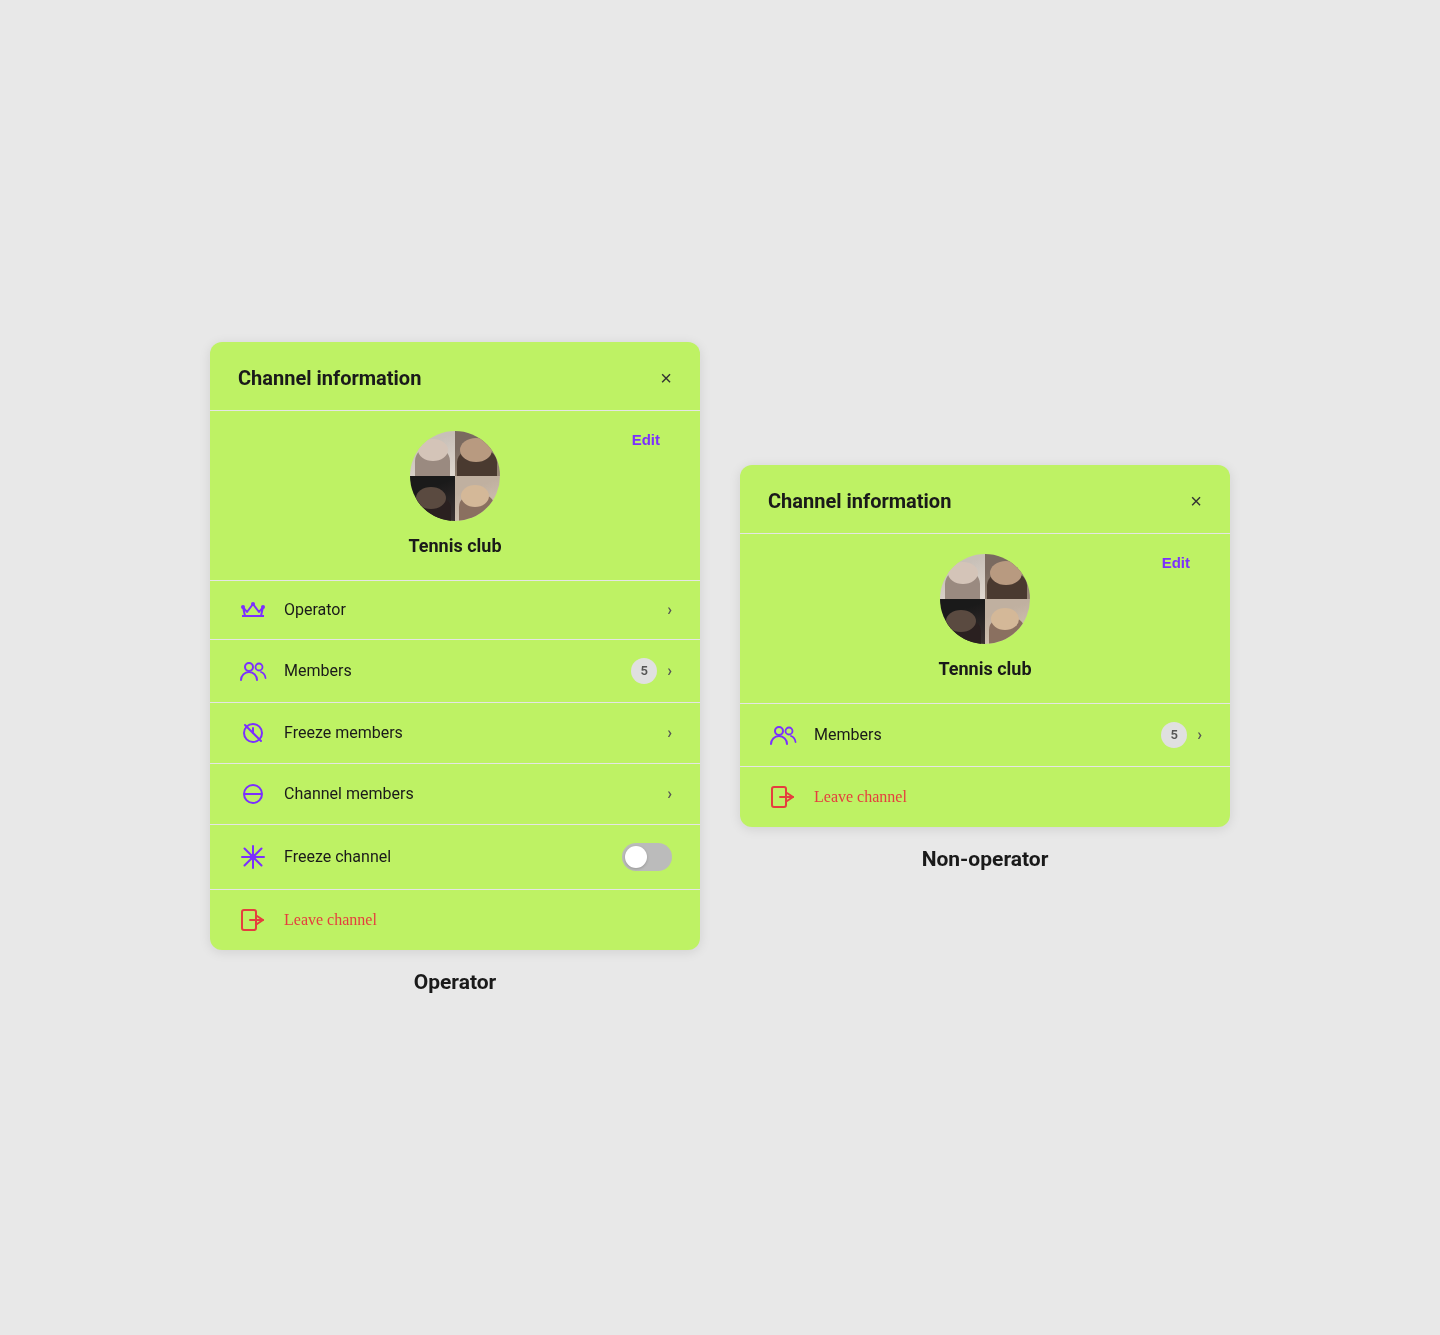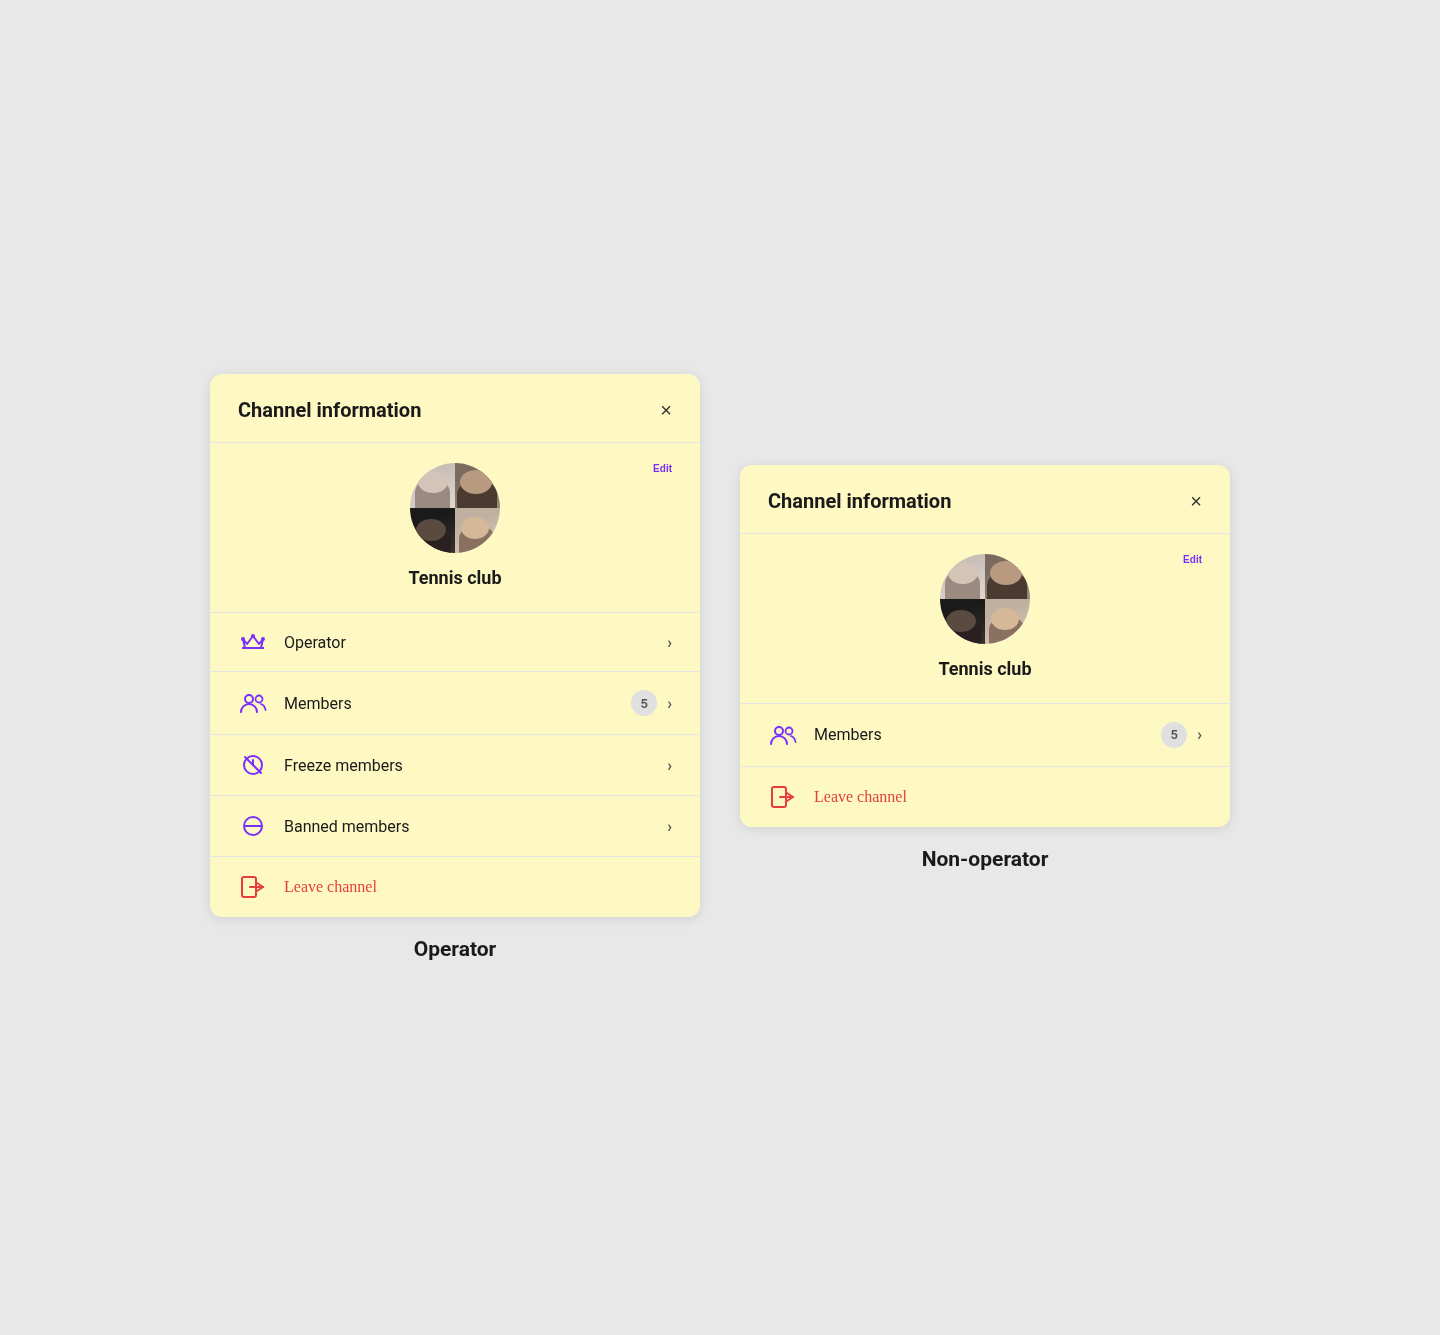--- a/index.html
+++ b/index.html
@@ -17,21 +17,21 @@
     }
 
     .panel-wrapper {
       display: flex;
       flex-direction: column;
       align-items: center;
       gap: 20px;
     }
 
     .panel {
-      background: #fef9c3;
+      background: #bef264;
       border-radius: 12px;
       width: 490px;
       box-shadow: 0 2px 12px rgba(0,0,0,0.10);
       overflow: hidden;
     }
 
     .panel-header {
       display: flex;
       align-items: center;
       justify-content: space-between;
@@ -59,23 +59,23 @@
       border-bottom: 1px solid #e5e5e5;
       display: flex;
       flex-direction: column;
       align-items: center;
       position: relative;
     }
 
     .edit-btn {
       position: absolute;
       top: 20px;
-      right: 28px;
+      right: 40px;
       color: #7B2FFF;
-      font-size: 10px;
+      font-size: 15px;
       font-weight: 600;
       cursor: pointer;
       background: none;
       border: none;
     }
 
     .avatar-circle {
       width: 90px;
       height: 90px;
       border-radius: 50%;
@@ -337,24 +337,41 @@
         <span class="chevron">›</span>
       </li>
 
       <li class="menu-item">
         <span class="menu-icon">
           <svg width="24" height="24" viewBox="0 0 24 24" fill="none">
             <circle cx="12" cy="12" r="9" stroke="#7B2FFF" stroke-width="2" fill="none"></circle>
             <line x1="3" y1="12" x2="21" y2="12" stroke="#7B2FFF" stroke-width="2"></line>
           </svg>
         </span>
-        <span class="menu-label">Banned members</span>
+        <span class="menu-label">Channel members</span>
         <span class="chevron">›</span>
       </li>
 
+      <li class="menu-item">
+        <span class="menu-icon">
+          <svg width="26" height="26" viewBox="0 0 26 26" fill="none">
+            <line x1="13" y1="2" x2="13" y2="24" stroke="#7B2FFF" stroke-width="2" stroke-linecap="round"></line>
+            <line x1="2" y1="13" x2="24" y2="13" stroke="#7B2FFF" stroke-width="2" stroke-linecap="round"></line>
+            <line x1="4.5" y1="4.5" x2="21.5" y2="21.5" stroke="#7B2FFF" stroke-width="2" stroke-linecap="round"></line>
+            <line x1="21.5" y1="4.5" x2="4.5" y2="21.5" stroke="#7B2FFF" stroke-width="2" stroke-linecap="round"></line>
+            <circle cx="13" cy="13" r="3" fill="#7B2FFF"></circle>
+          </svg>
+        </span>
+        <span class="menu-label">Freeze channel</span>
+        <div class="toggle-wrap">
+          <div class="toggle">
+            <div class="toggle-knob"></div>
+          </div>
+        </div>
+      </li>
 
       <li class="menu-item">
         <span class="menu-icon">
           <svg width="26" height="24" viewBox="0 0 26 24" fill="none">
             <rect x="2" y="2" width="14" height="20" rx="2" stroke="#e53e3e" stroke-width="2" fill="none"></rect>
             <path d="M17 8l6 4-6 4" stroke="#e53e3e" stroke-width="2" stroke-linecap="round" stroke-linejoin="round"></path>
             <line x1="10" y1="12" x2="23" y2="12" stroke="#e53e3e" stroke-width="2" stroke-linecap="round"></line>
           </svg>
         </span>
         <span class="menu-label red">Leave channel</span>

